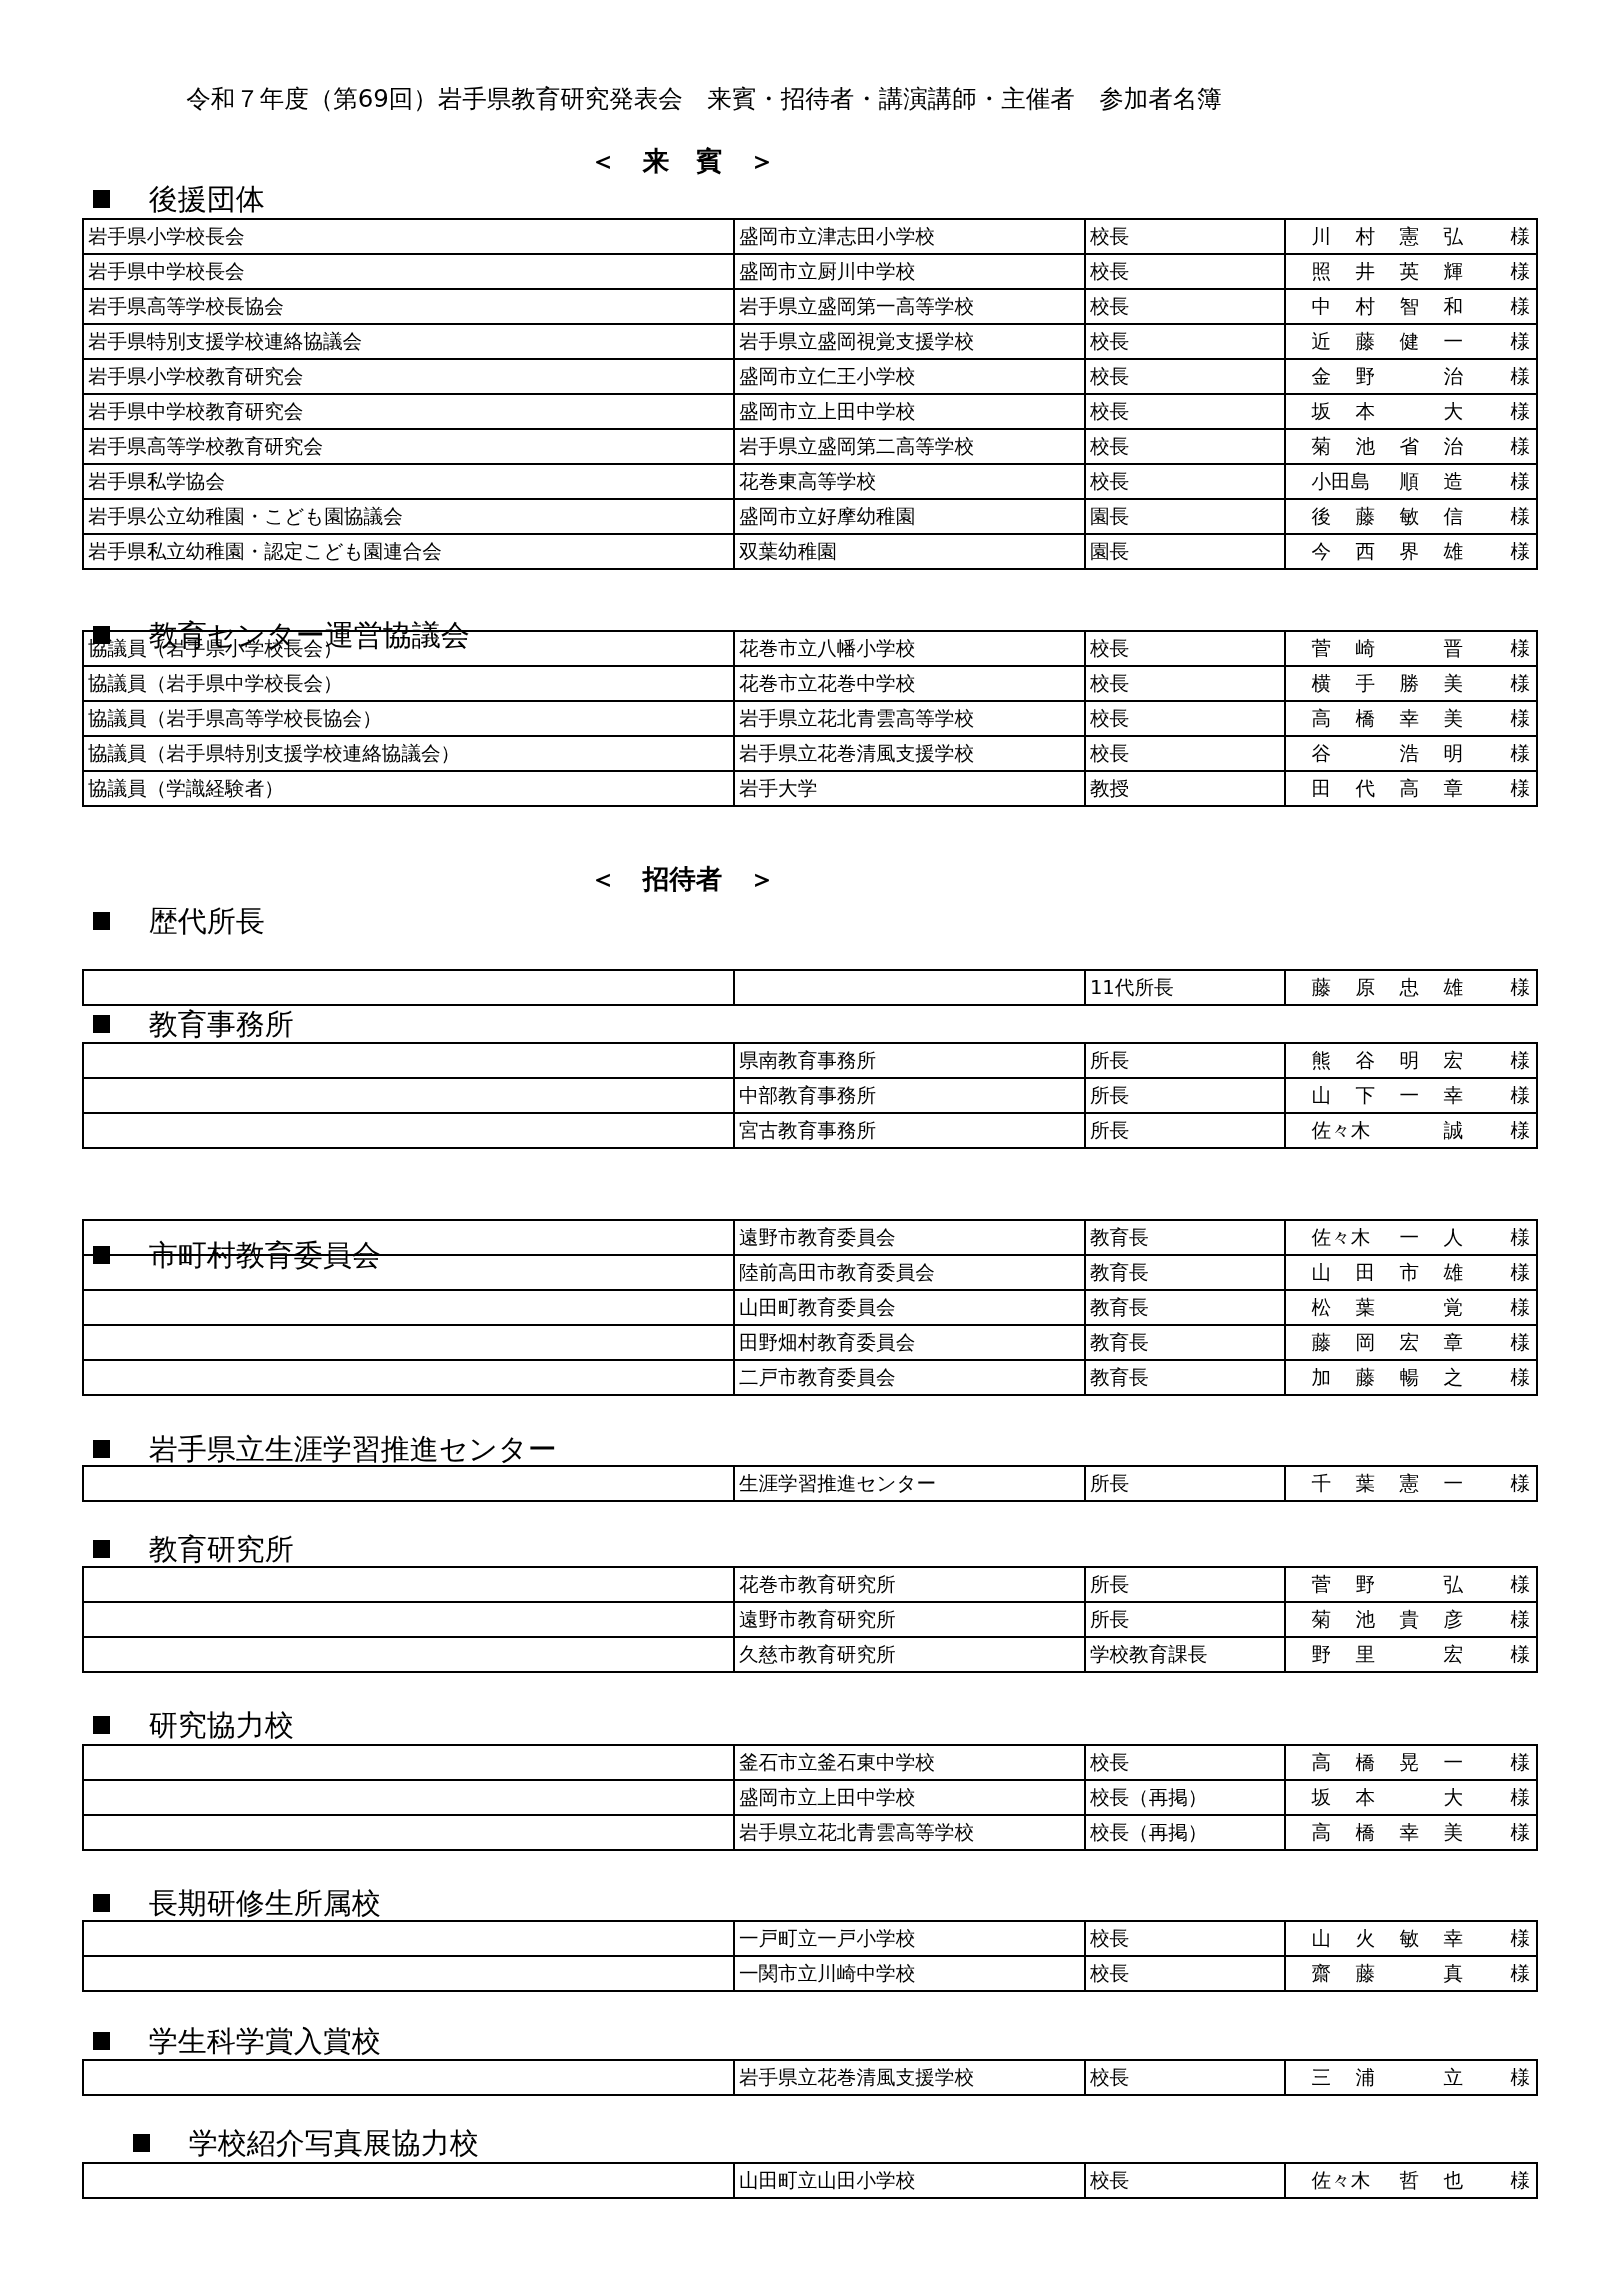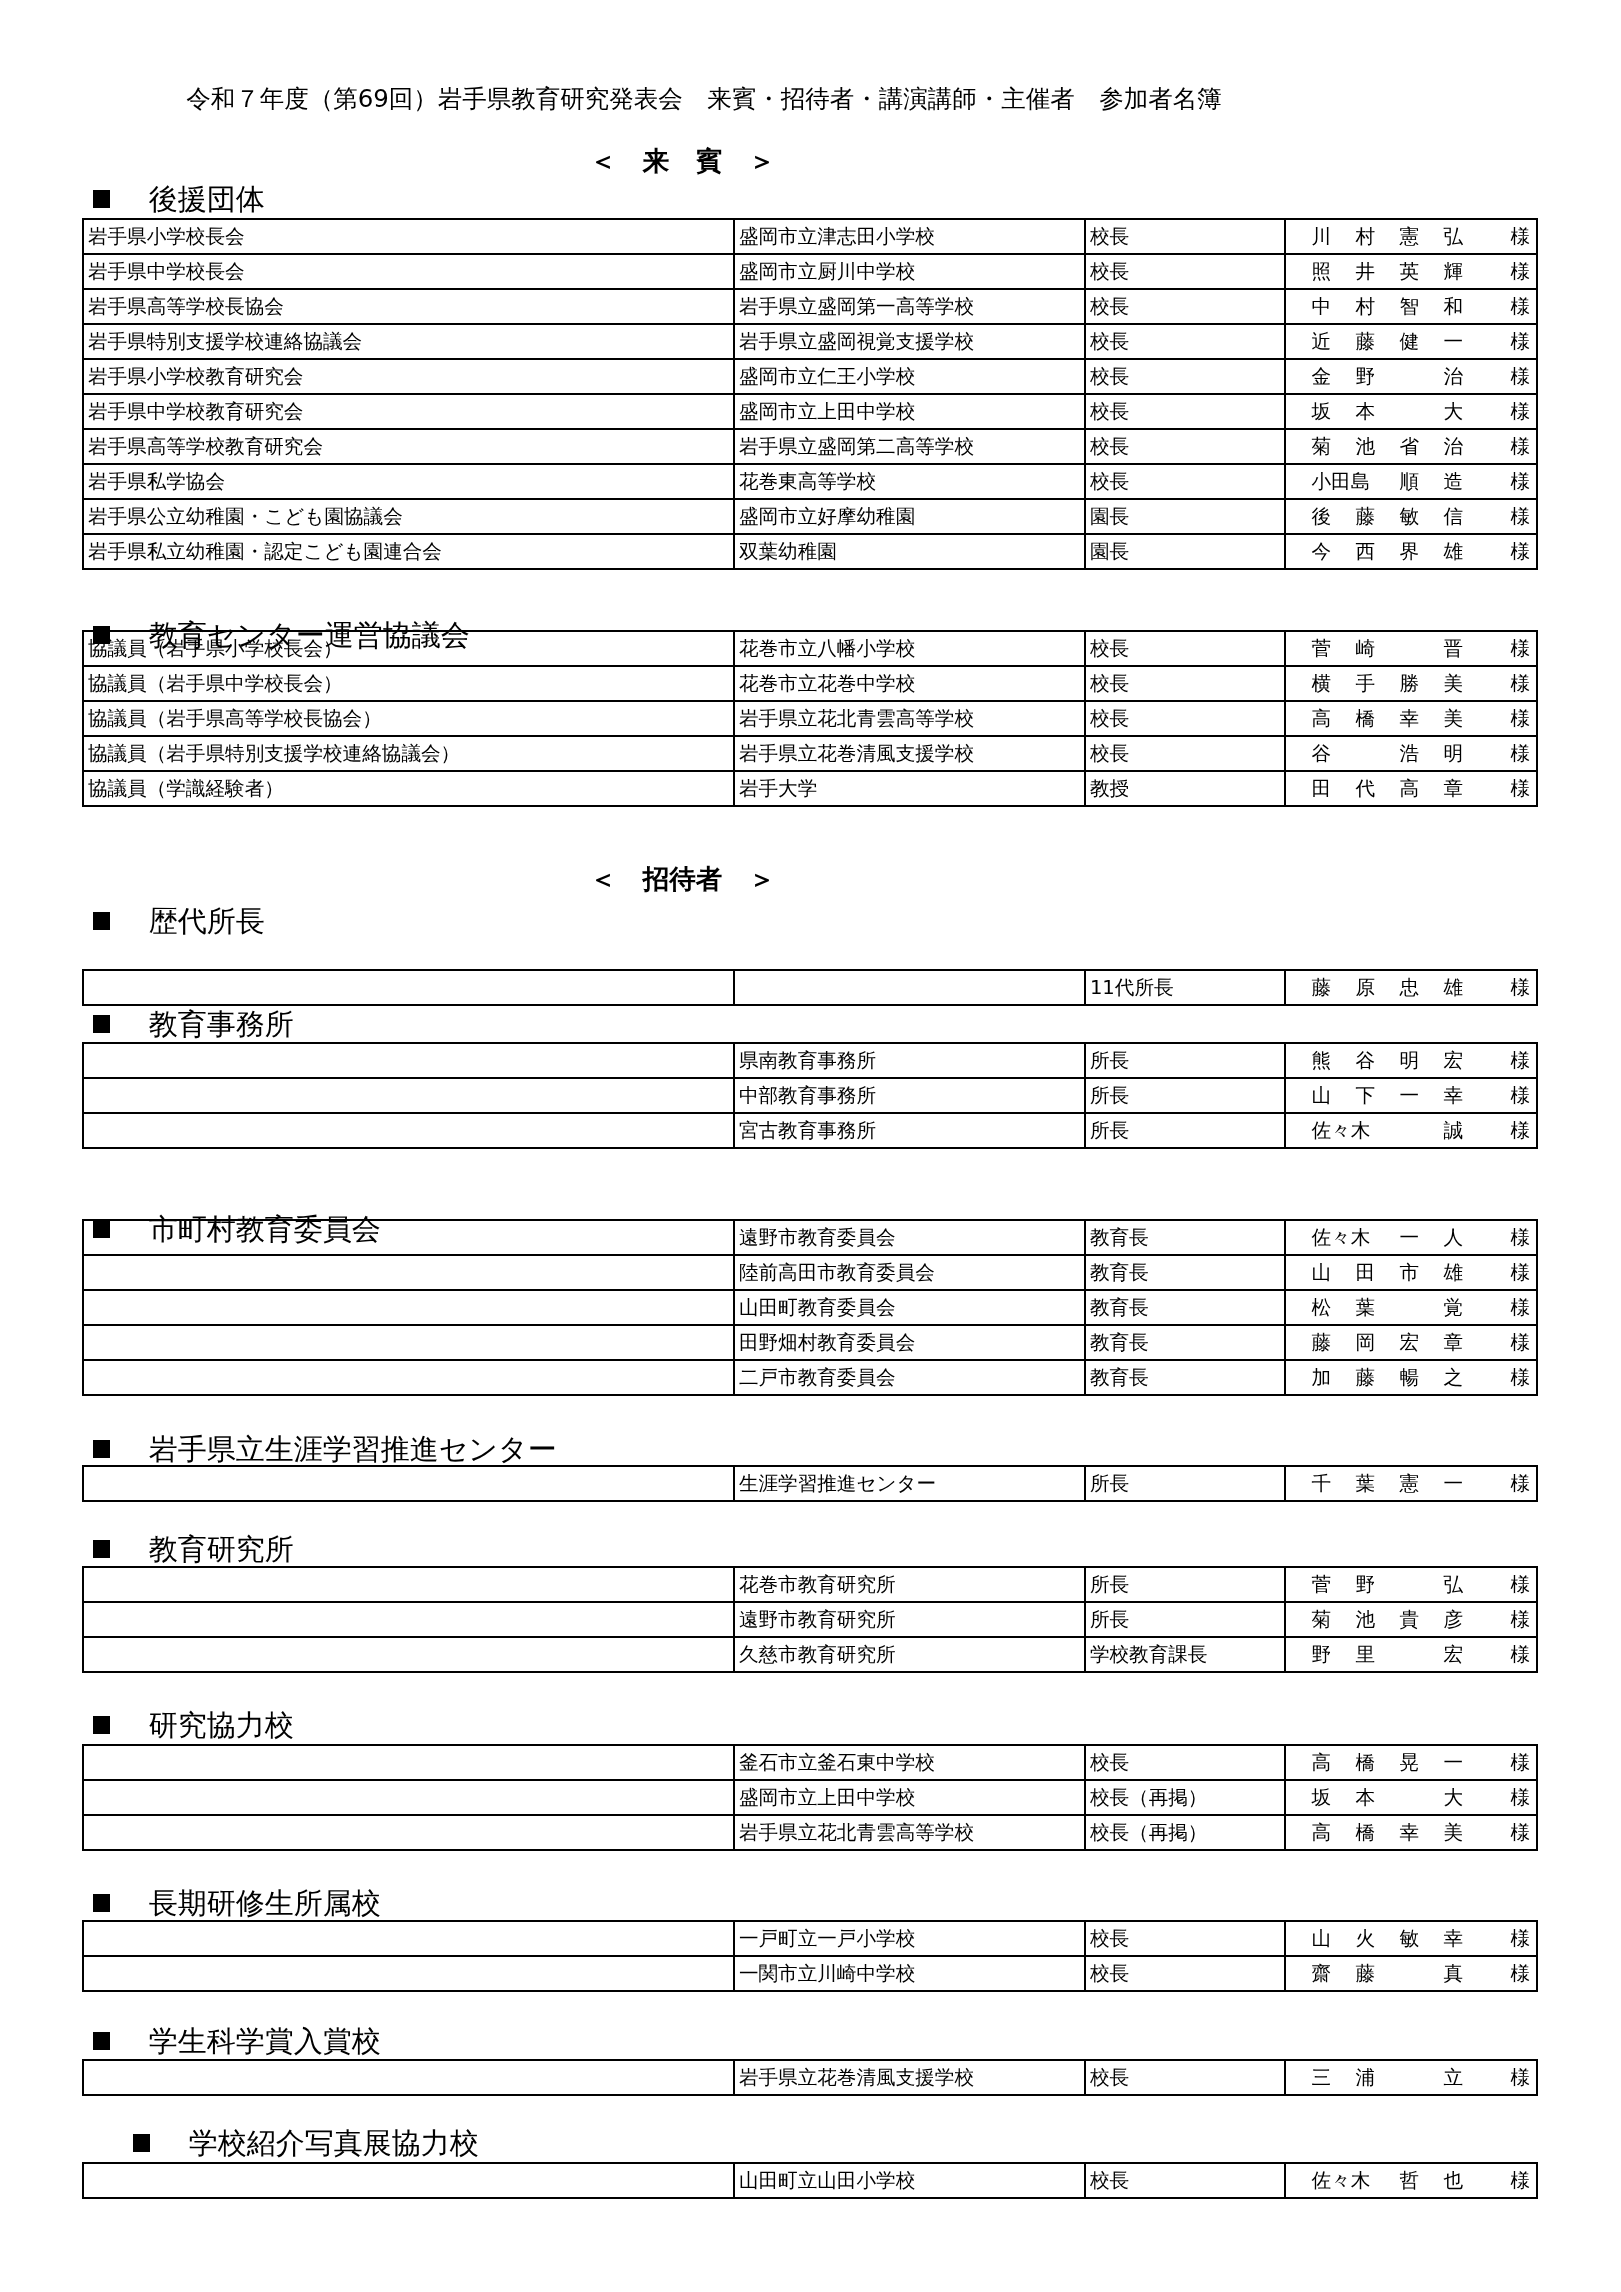--- a/index.html
+++ b/index.html
@@ -350,21 +350,21 @@
               <span>佐々木</span>
               <span></span>
               <span></span>
               <span>誠</span>
               <span class="sama">様</span>
             </div>
           </td>
         </tr>
       </tbody>
     </table>
-    <div class="sec-head" style="top: 1215px;"><span class="sq"></span><span>市町村教育委員会</span></div>
+    <div class="sec-head" style="top: 1241px;"><span class="sq"></span><span>市町村教育委員会</span></div>
     <table class="roster" style="top: 1219px;">
       <colgroup>
         <col class="c1">
         <col class="c2">
         <col class="c3">
         <col class="c4">
       </colgroup>
       <tbody>
         <tr>
           <td></td>

